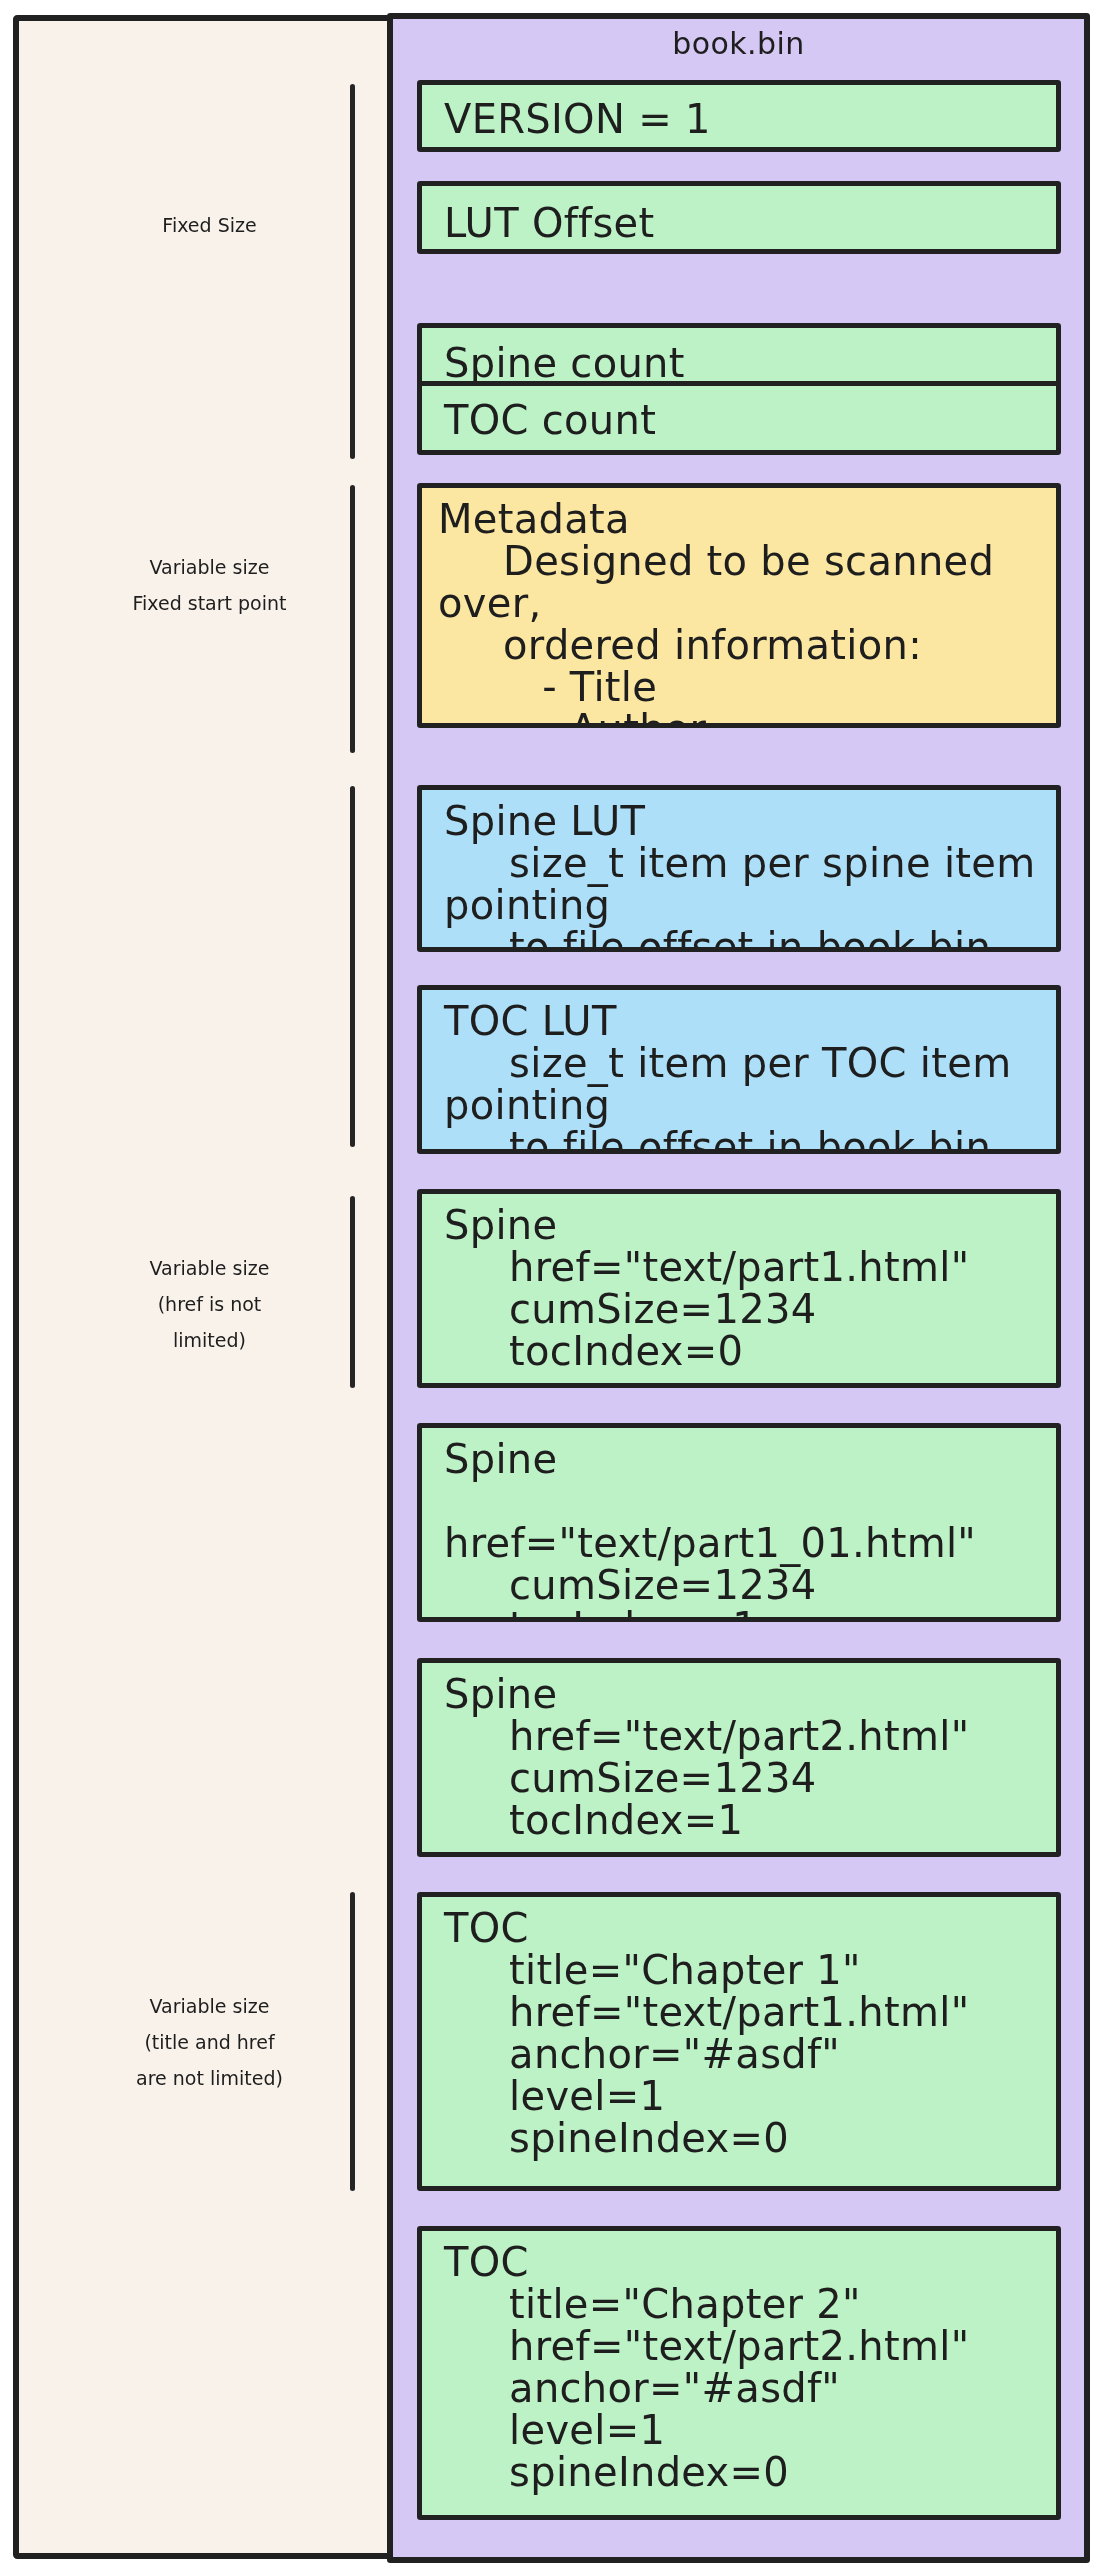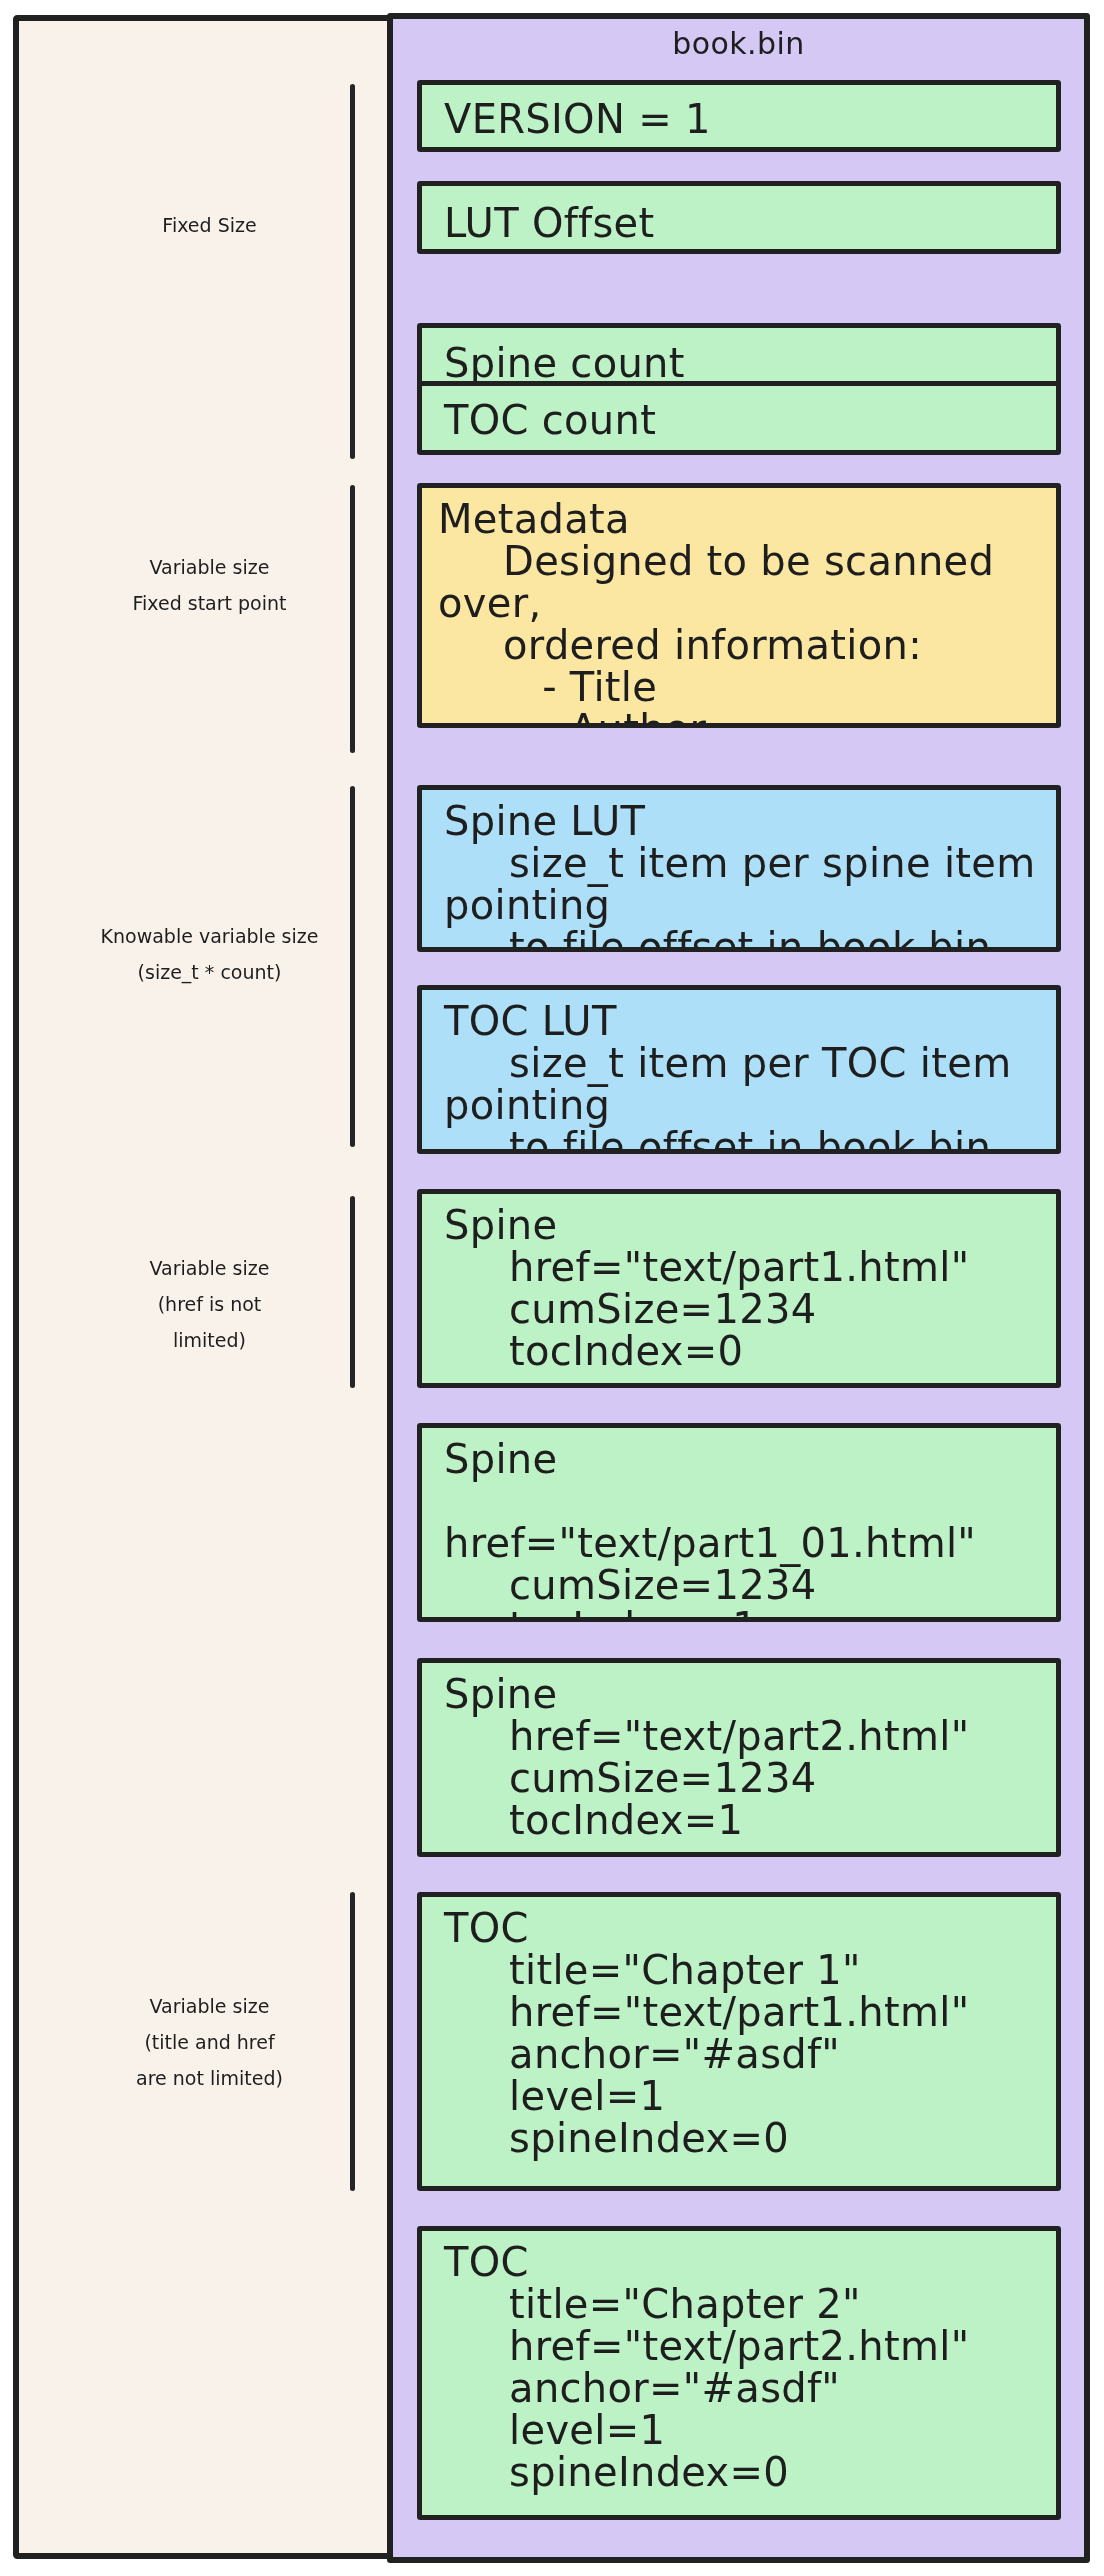--- a/index.html
+++ b/index.html
@@ -87,22 +87,20 @@
 
   <div class="bracket" style="top:84px; height:375px;"></div>
   <div class="bracket" style="top:485px; height:268px;"></div>
   <div class="bracket" style="top:786px; height:361px;"></div>
   <div class="bracket" style="top:1196px; height:192px;"></div>
   <div class="bracket" style="top:1892px; height:299px;"></div>
 
   <div class="section-label" style="top:207px;">Fixed Size</div>
   <div class="section-label" style="top:549px;">Variable size
 Fixed start point</div>
-  <div class="section-label" style="top:918px;">Knowable variable size
-(size_t * count)</div>
   <div class="section-label" style="top:1250px;">Variable size
 (href is not
 limited)</div>
   <div class="section-label" style="top:1988px;">Variable size
 (title and href
 are not limited)</div>
 
   <div class="box fill-green" style="top:80px;   height:72px;  padding-top:13.4px;">VERSION = 1</div>
   <div class="box fill-green" style="top:181px;  height:73px;  padding-top:16px;">LUT Offset</div>
   <div class="box fill-green" style="top:279px;  height:63px;  padding-top:14.2px;margin-top:44px;">Spine count</div>

